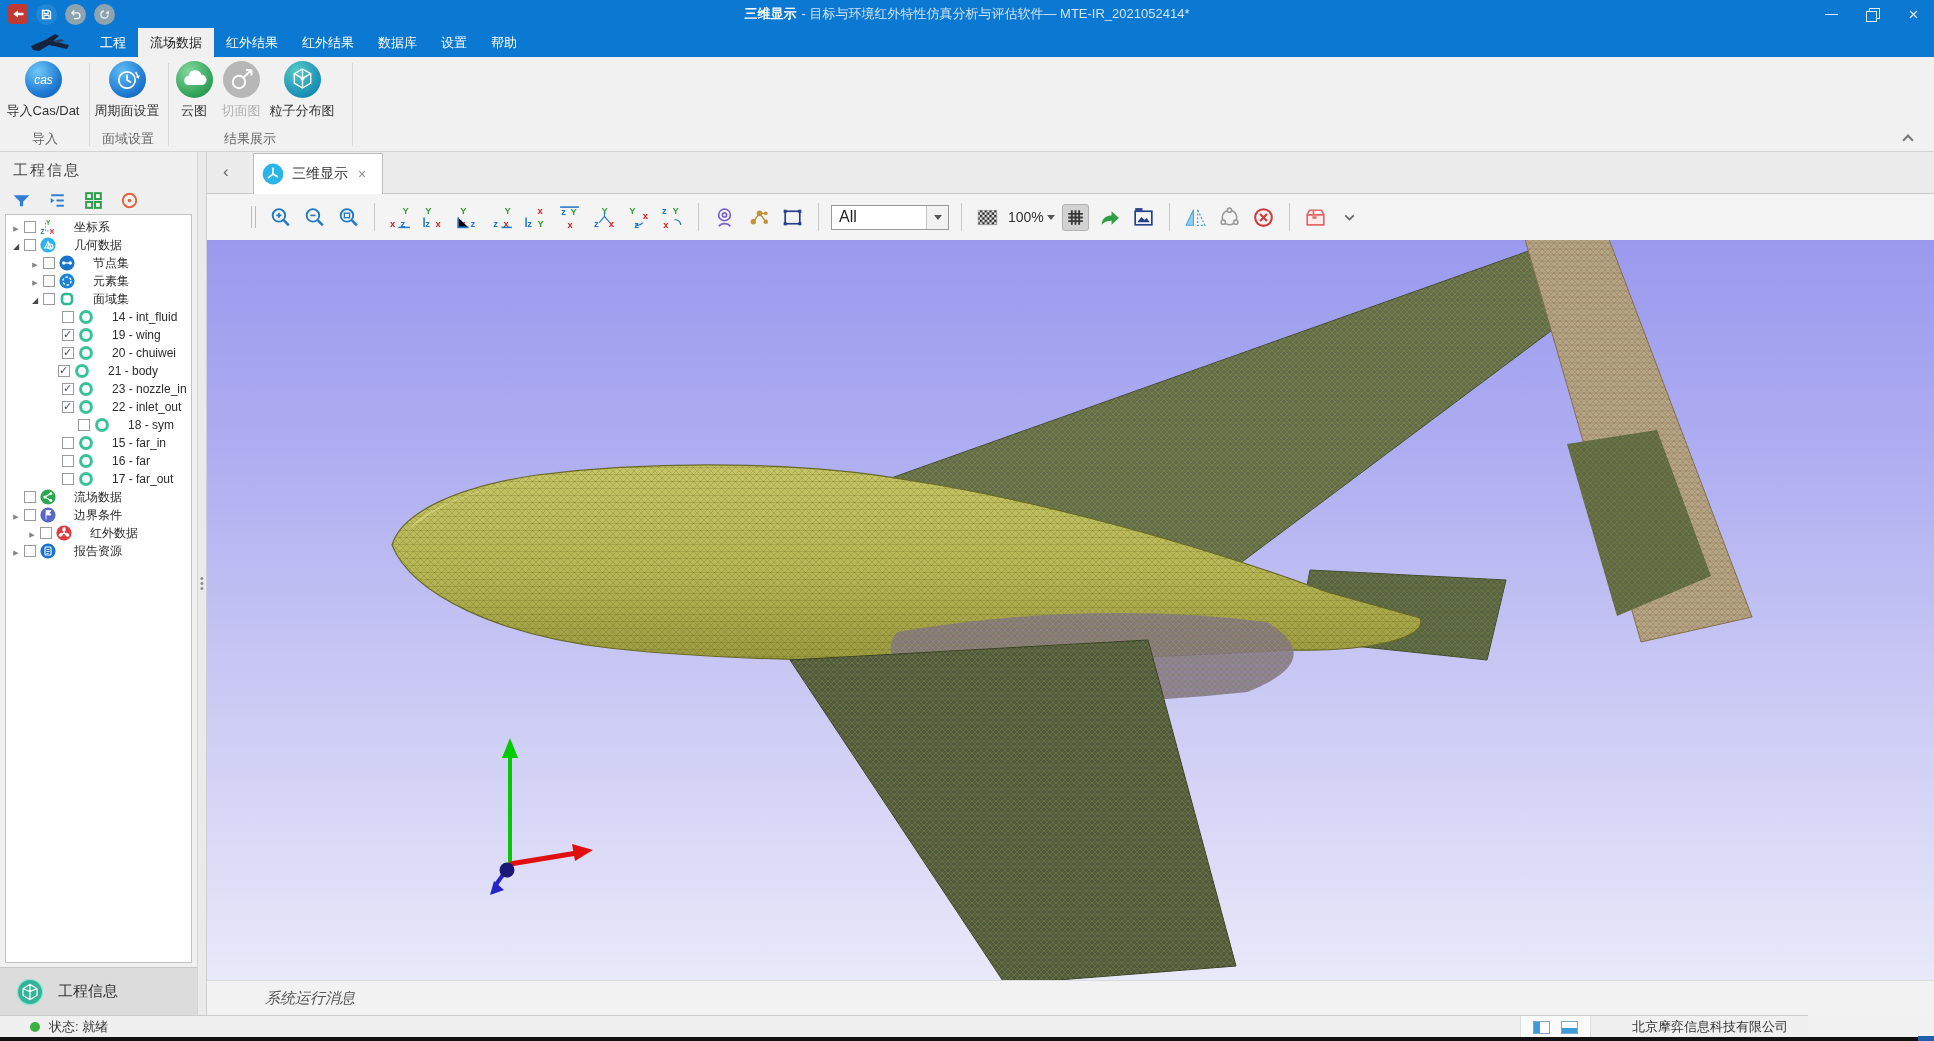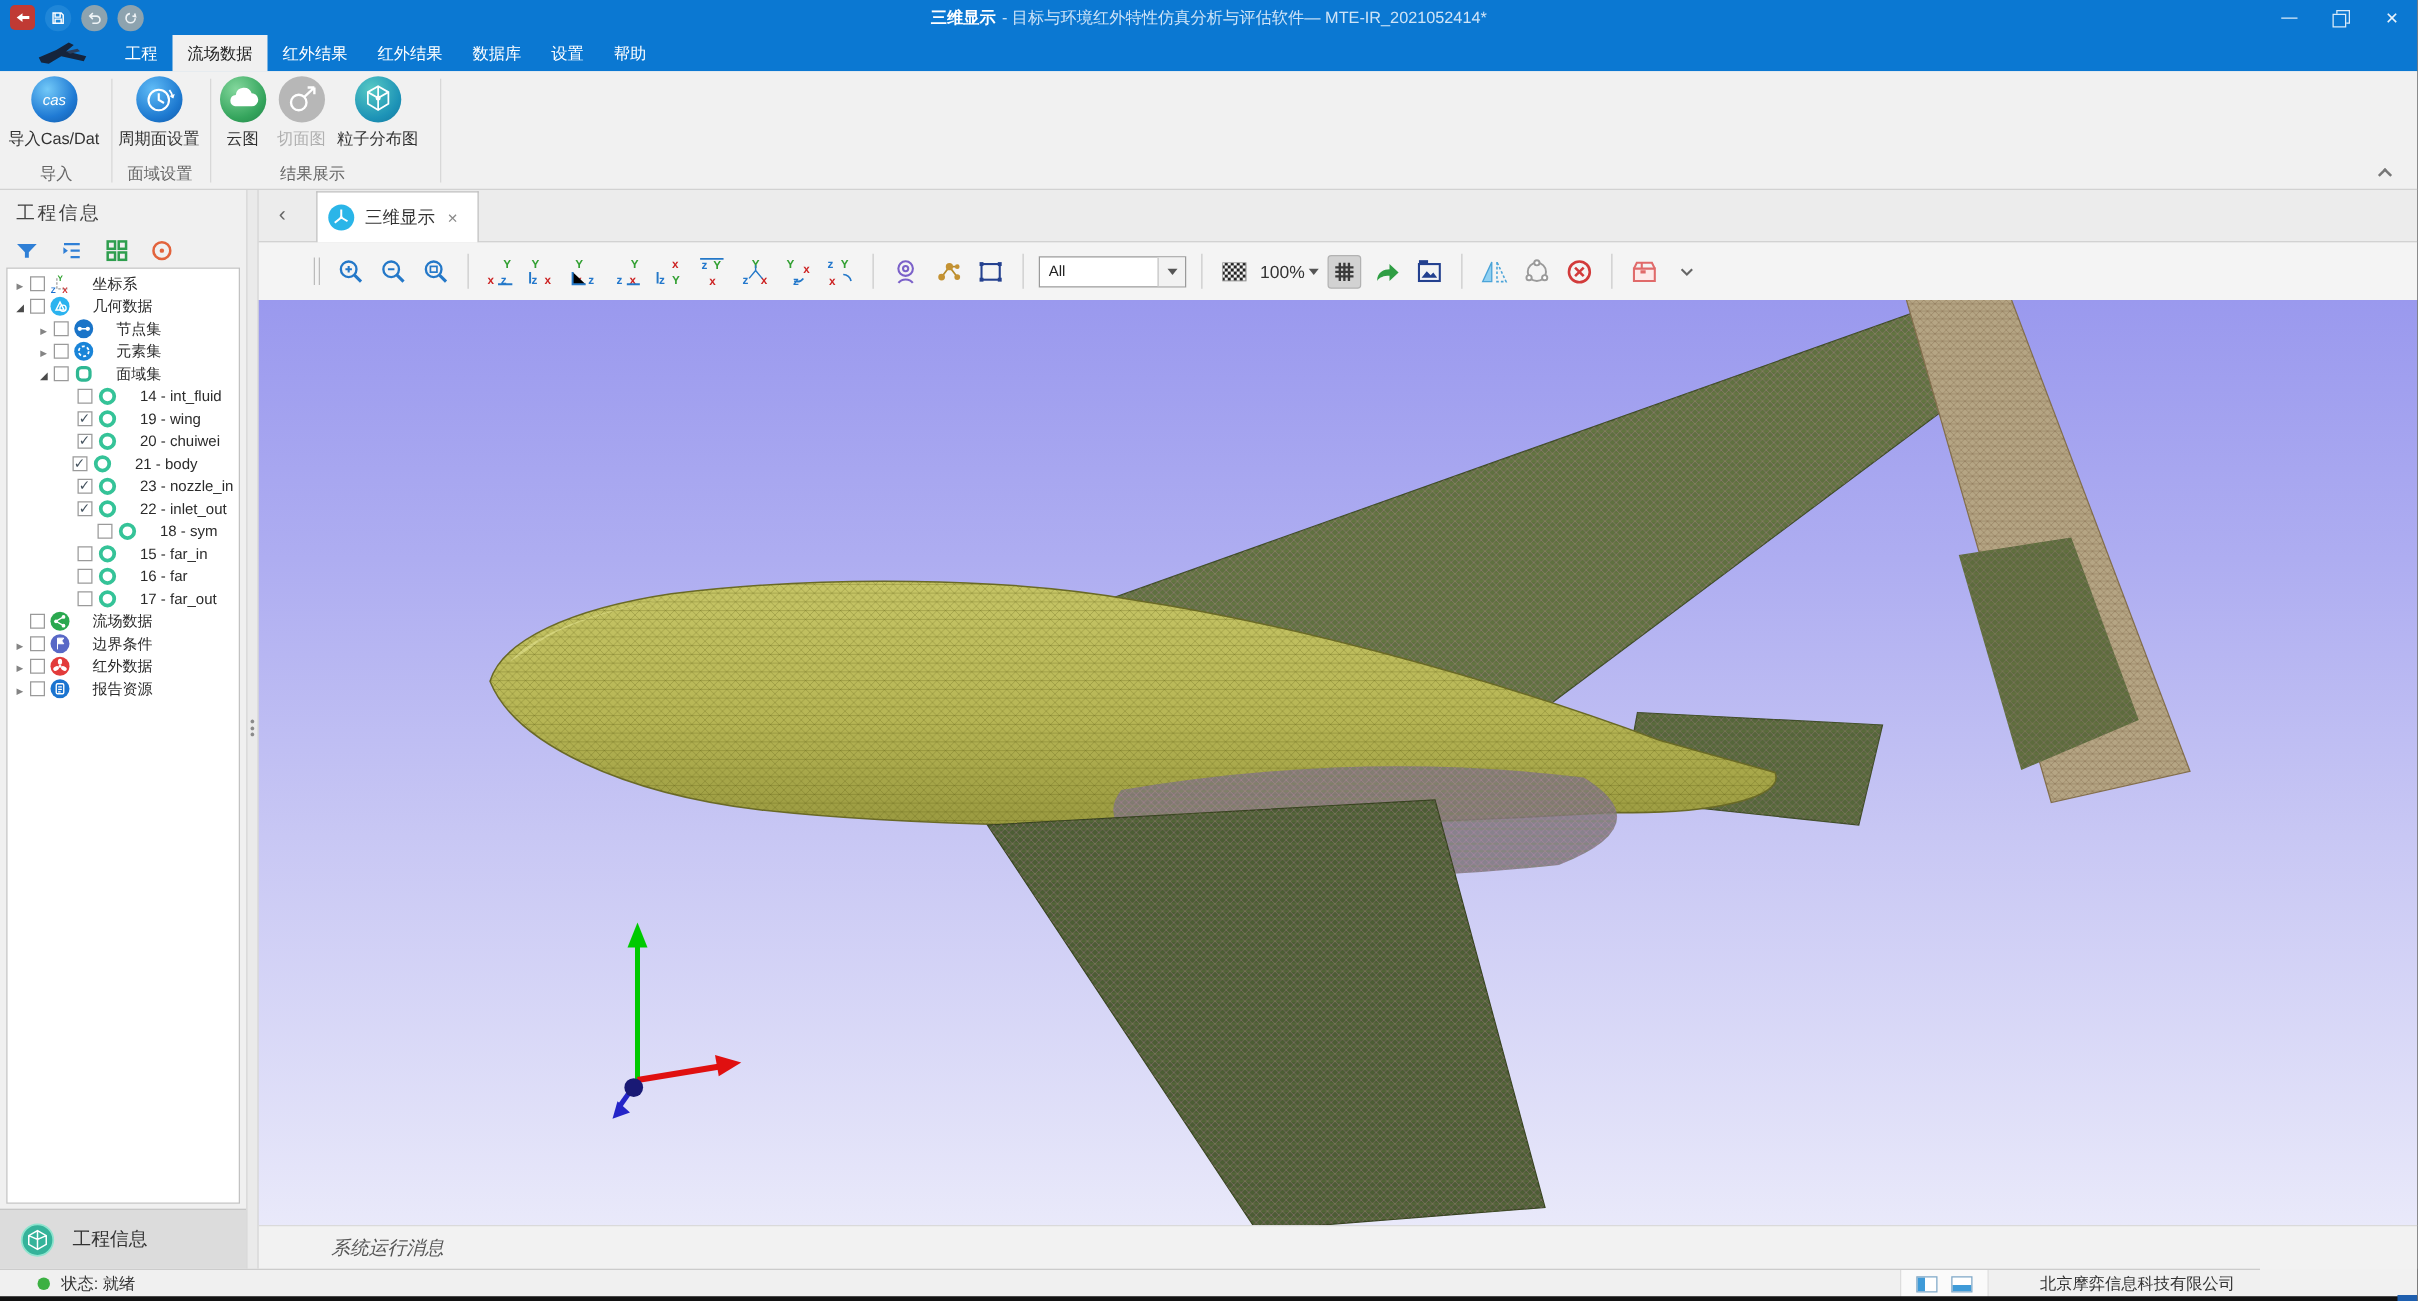--- a/index.html
+++ b/index.html
@@ -81,21 +81,21 @@
   .tab-ico{width:22px;height:22px;flex:0 0 22px;}
   .tab-label{margin-left:8px;font-size:14px;color:#333;}
   .tab-close{margin-left:10px;color:#8a8a8a;font-size:14px;cursor:pointer;}
 
   .viewtoolbar{position:relative;height:46px;background:#f4f4f4;display:flex;align-items:center;padding-left:44px;gap:7px;}
   .vt-grip{width:5px;height:22px;border-left:1px solid #bbb;border-right:1px solid #bbb;margin-right:4px;}
   .vt-ico{width:27px;height:27px;display:flex;align-items:center;justify-content:center;border-radius:3px;cursor:pointer;}
   .vt-ico.pressed{background:#d2d2d2;border:1px solid #b2b2b2;}
   .vt-sep{width:1px;height:28px;background:#c9c9c9;margin:0 5px;}
   .combo{width:118px;height:25px;background:#fff;border:1px solid #9a9a9a;display:flex;align-items:center;position:relative;}
-  .combo-val{flex:1;padding-left:7px;font-size:12px;color:#222;}
+  .combo-val{flex:1;padding-left:7px;font-size:16px;color:#222;}
   .combo-btn{width:22px;height:23px;border-left:1px solid #c5c5c5;background:#f2f2f2;display:flex;align-items:center;justify-content:center;}
   .combo-btn::after{content:"";width:0;height:0;border-left:4px solid transparent;border-right:4px solid transparent;border-top:5px solid #555;}
   .zoomlbl{display:flex;align-items:center;font-size:14px;color:#333;gap:3px;cursor:pointer;}
   .zoomlbl::after{content:"";width:0;height:0;border-left:4px solid transparent;border-right:4px solid transparent;border-top:5px solid #555;}
 
   .viewport{position:relative;height:740px;background:linear-gradient(180deg,#9a99ee 0%,#aeadf1 28%,#c8c7f4 58%,#e9e9fa 100%);overflow:hidden;cursor:crosshair;}
   .viewport svg{display:block;}
 
   .logbar{height:35px;background:#f2f2f2;border-top:1px solid #dadada;display:flex;align-items:center;}
   .logbar span{margin-left:58px;font-size:15px;color:#555;font-style:italic;}
@@ -420,21 +420,21 @@
         </div>
         <div class="trow" style="padding-left: 4px;">
           <span class="texp"><span class="c">▶</span></span>
           <span class="tcb"></span>
           <span class="tico"><svg width="16" height="16" viewBox="0 0 16 16">
               <circle cx="8" cy="8" r="7.6" fill="#5868c6"></circle>
               <path d="M6 12.5V3.5h5l-1.6 2.2L11 8H6" fill="#fff" stroke="#fff" stroke-width="0.8"></path>
             </svg></span>
           <span class="tlabel">边界条件</span>
         </div>
-        <div class="trow" style="padding-left: 4px;">
+        <div class="trow" style="padding-left: 20px;">
           <span class="texp"><span class="c">▶</span></span>
           <span class="tcb"></span>
           <span class="tico"><svg width="16" height="16" viewBox="0 0 16 16">
               <circle cx="8" cy="8" r="7.6" fill="#e23b3b"></circle>
               <g fill="#fff">
                 <ellipse cx="8" cy="4.4" rx="1.7" ry="2.4"></ellipse>
                 <ellipse cx="8" cy="4.4" rx="1.7" ry="2.4" transform="rotate(120 8 8)"></ellipse>
                 <ellipse cx="8" cy="4.4" rx="1.7" ry="2.4" transform="rotate(240 8 8)"></ellipse>
                 <circle cx="8" cy="8" r="1.2"></circle>
               </g>

